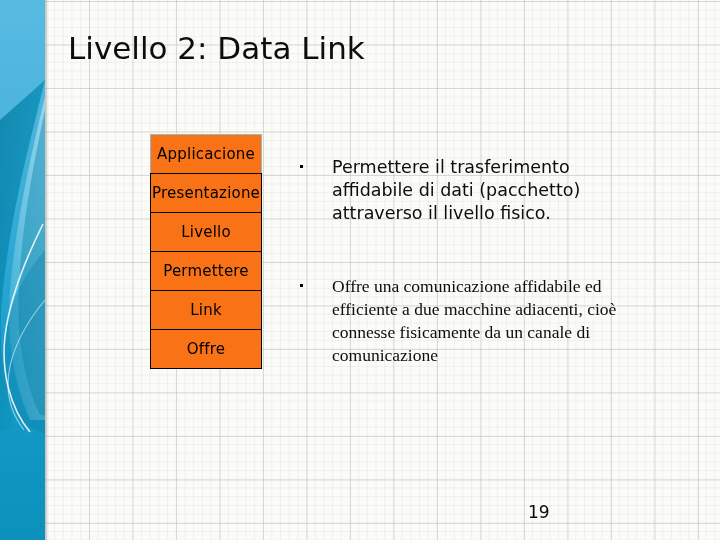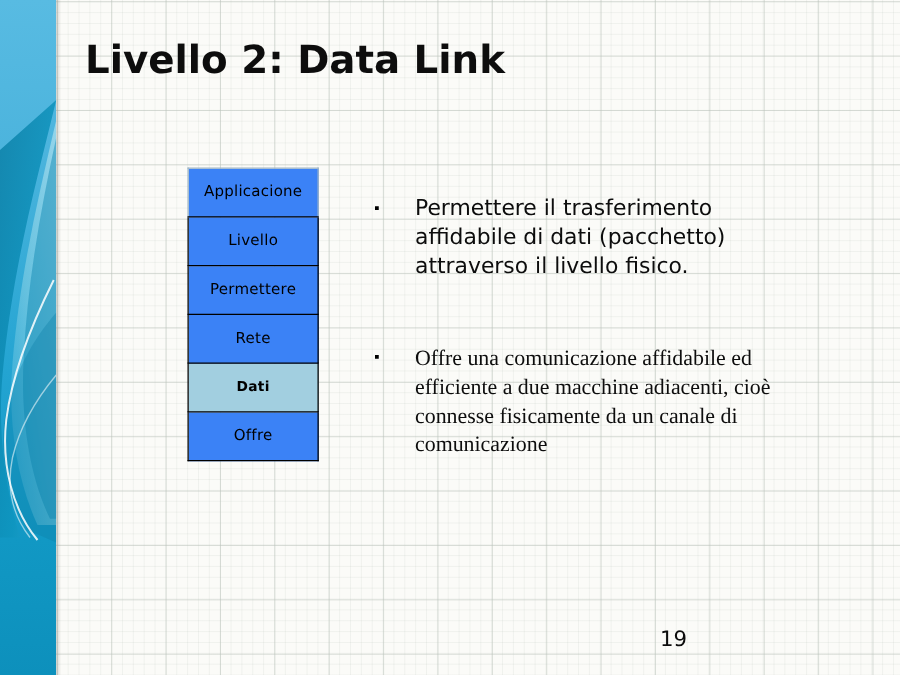--- a/index.html
+++ b/index.html
@@ -54,42 +54,42 @@
     width: 4px; height: 540px;
     background: linear-gradient(to right, rgba(120,120,110,0.30), rgba(120,120,110,0.0));
   }
 
   
   #title {
     position: absolute;
     left: 68px;
     top: 30px;
     font-size: 31px;
-    font-weight: 700;
+    font-weight: 400;
     color: #0d0d0d;
     letter-spacing: 0px;
     white-space: nowrap;
   }
 
   
   #osi-stack {
     position: absolute;
     left: 150px;
     top: 134px;
     width: 105px;
     border-collapse: collapse;
   }
   #osi-stack .layer-cell {
     height: 39px;
     box-sizing: border-box;
     border: 1px solid #000000;
-    background: #3b82f6;
+    background: #f97316;
     text-align: center;
     vertical-align: middle;
-    font-size: 12px;
+    font-size: 15px;
     color: #000000;
     letter-spacing: 0.2px;
     line-height: 1.1;
   }
   #osi-stack .layer-cell.top-layer {
     border-color: #9db4c4;
     border-bottom-color: #000000;
   }
   #osi-stack .layer-cell.highlight {
     background: #a2cfe0;
@@ -171,30 +171,30 @@
   <div id="sidebar-edge"></div>
 
   <div id="title">Livello 2: Data Link</div>
 
   <table id="osi-stack">
     <tbody>
       <tr>
         <td class="layer-cell top-layer">Applicacione</td>
       </tr>
       <tr>
+        <td class="layer-cell">Presentazione</td>
+      </tr>
+      <tr>
         <td class="layer-cell">Livello</td>
       </tr>
       <tr>
         <td class="layer-cell">Permettere</td>
       </tr>
       <tr>
-        <td class="layer-cell">Rete</td>
-      </tr>
-      <tr>
-        <td class="layer-cell highlight">Dati</td>
+        <td class="layer-cell">Link</td>
       </tr>
       <tr>
         <td class="layer-cell">Offre</td>
       </tr>
     </tbody>
   </table>
 
   <div class="bullet-block" id="bullet-1">
     <span class="bullet-marker"></span>
     <div class="bullet-text">Permettere il trasferimento affidabile di dati (pacchetto) attraverso il livello fisico.</div>

